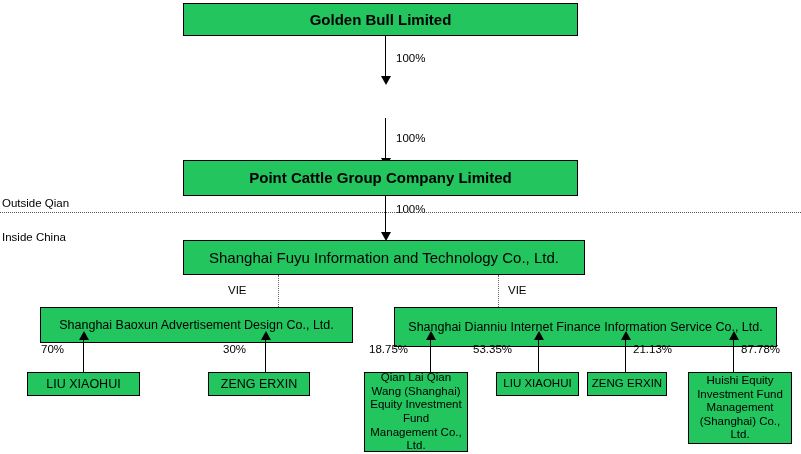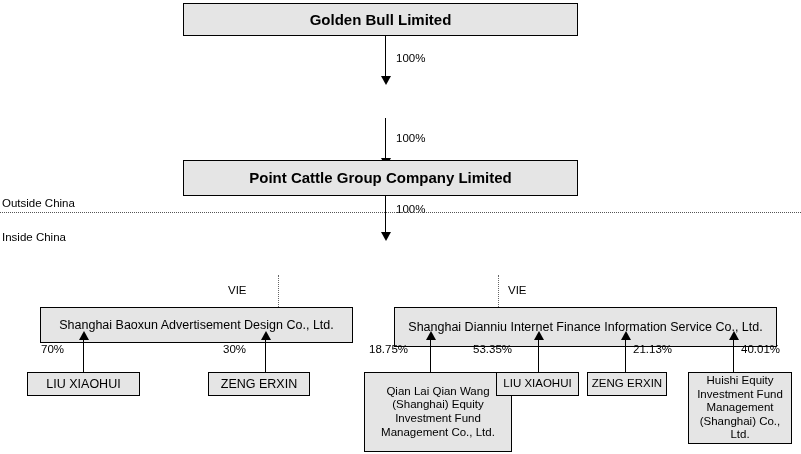--- a/index.html
+++ b/index.html
@@ -1,19 +1,19 @@
 <!DOCTYPE html>
 <html><head>
 <meta charset="utf-8">
 <style>
   html,body{margin:0;padding:0;background:#ffffff;}
   body{font-family:"Liberation Sans", sans-serif;color:#000;}
   #chart{position:relative;width:801px;height:454px;background:#fff;overflow:hidden;}
 
-  .box{position:absolute;box-sizing:border-box;border:1.5px solid #000;background:#e5e5e5;
+  .box{position:absolute;box-sizing:border-box;border:1.5px solid #000;background:#22c55e;
        display:flex;align-items:center;justify-content:center;text-align:center;
        font-size:12.5px;line-height:1.18;color:#000;padding:1px 3px;}
   .box.bold{font-weight:bold;font-size:15px;}
   .box.tall{align-items:center;}
 
   .vline{position:absolute;width:0;border-left:1.6px solid #000;}
   .vline.thin{border-left-width:1.4px;}
 
   .arrowdown{position:absolute;width:0;height:0;
              border-left:5px solid transparent;border-right:5px solid transparent;
@@ -46,23 +46,24 @@
   <div class="arrowdown" style="left:381px;top:158px;"></div>
   <div class="pct" style="left:396px;top:132px;">100%</div>
 
   <div class="box bold" style="left:183px;top:160px;width:395px;height:36px;">Point Cattle Group Company Limited</div>
 
   <div class="vline" style="left:385px;top:196px;height:40px;"></div>
   <div class="arrowdown" style="left:381px;top:232px;"></div>
   <div class="pct" style="left:396px;top:203px;">100%</div>
 
   <div class="dotted-h" style="top:212px;"></div>
-  <div class="regionlbl" style="left:2px;top:197px;">Outside China</div>
+  <div class="regionlbl" style="left:2px;top:197px;">Outside Qian</div>
   <div class="regionlbl" style="left:2px;top:218px;margin-top:13px;">Inside China</div>
 
+  <div class="box" style="left:183px;top:240px;width:402px;height:35px;font-size:15px;">Shanghai Fuyu Information and Technology Co., Ltd.</div>
 
   <div class="dotted-v" style="left:278px;top:275px;height:32px;"></div>
   <div class="vielbl" style="left:228px;top:284px;">VIE</div>
 
   <div class="dotted-v" style="left:498px;top:275px;height:32px;"></div>
   <div class="vielbl" style="left:508px;top:284px;">VIE</div>
 
   <div class="box" style="left:40px;top:307px;width:313px;height:36px;text-align:right;">Shanghai Baoxun Advertisement Design Co., Ltd.</div>
 
   <div class="box" style="left:394px;top:307px;width:383px;height:40px;">Shanghai Dianniu Internet Finance Information Service Co., Ltd.</div>
@@ -82,27 +83,27 @@
   <div class="vline thin" style="left:538px;top:340px;height:32px;"></div>
   <div class="arrowup" style="left:534px;top:331px;"></div>
   <div class="pct" style="left:473px;top:343px;">53.35%</div>
 
   <div class="vline thin" style="left:625px;top:340px;height:32px;"></div>
   <div class="arrowup" style="left:621px;top:331px;"></div>
   <div class="pct" style="left:633px;top:343px;">21.13%</div>
 
   <div class="vline thin" style="left:733px;top:340px;height:32px;"></div>
   <div class="arrowup" style="left:729px;top:331px;"></div>
-  <div class="pct" style="left:741px;top:343px;">40.01%</div>
+  <div class="pct" style="left:741px;top:343px;">87.78%</div>
 
   <div class="box" style="left:27px;top:372px;width:113px;height:24px;">LIU XIAOHUI</div>
 
   <div class="box" style="left:208px;top:372px;width:102px;height:24px;">ZENG ERXIN</div>
 
-  <div class="box tall" style="left:364px;top:372px;width:148px;height:80px;font-size:11.5px;">Qian Lai Qian Wang (Shanghai) Equity Investment Fund Management Co., Ltd.</div>
+  <div class="box tall" style="left:364px;top:372px;width:104px;height:80px;font-size:11.5px;">Qian Lai Qian Wang (Shanghai) Equity Investment Fund Management Co., Ltd.</div>
 
   <div class="box" style="left:496px;top:372px;width:83px;height:24px;font-size:11.5px;">LIU XIAOHUI</div>
 
   <div class="box" style="left:587px;top:372px;width:80px;height:24px;font-size:11.5px;">ZENG ERXIN</div>
 
   <div class="box tall" style="left:688px;top:372px;width:104px;height:72px;font-size:11.5px;">Huishi Equity Investment Fund Management (Shanghai) Co., Ltd.</div>
 
 </div>
 
 </body></html>

